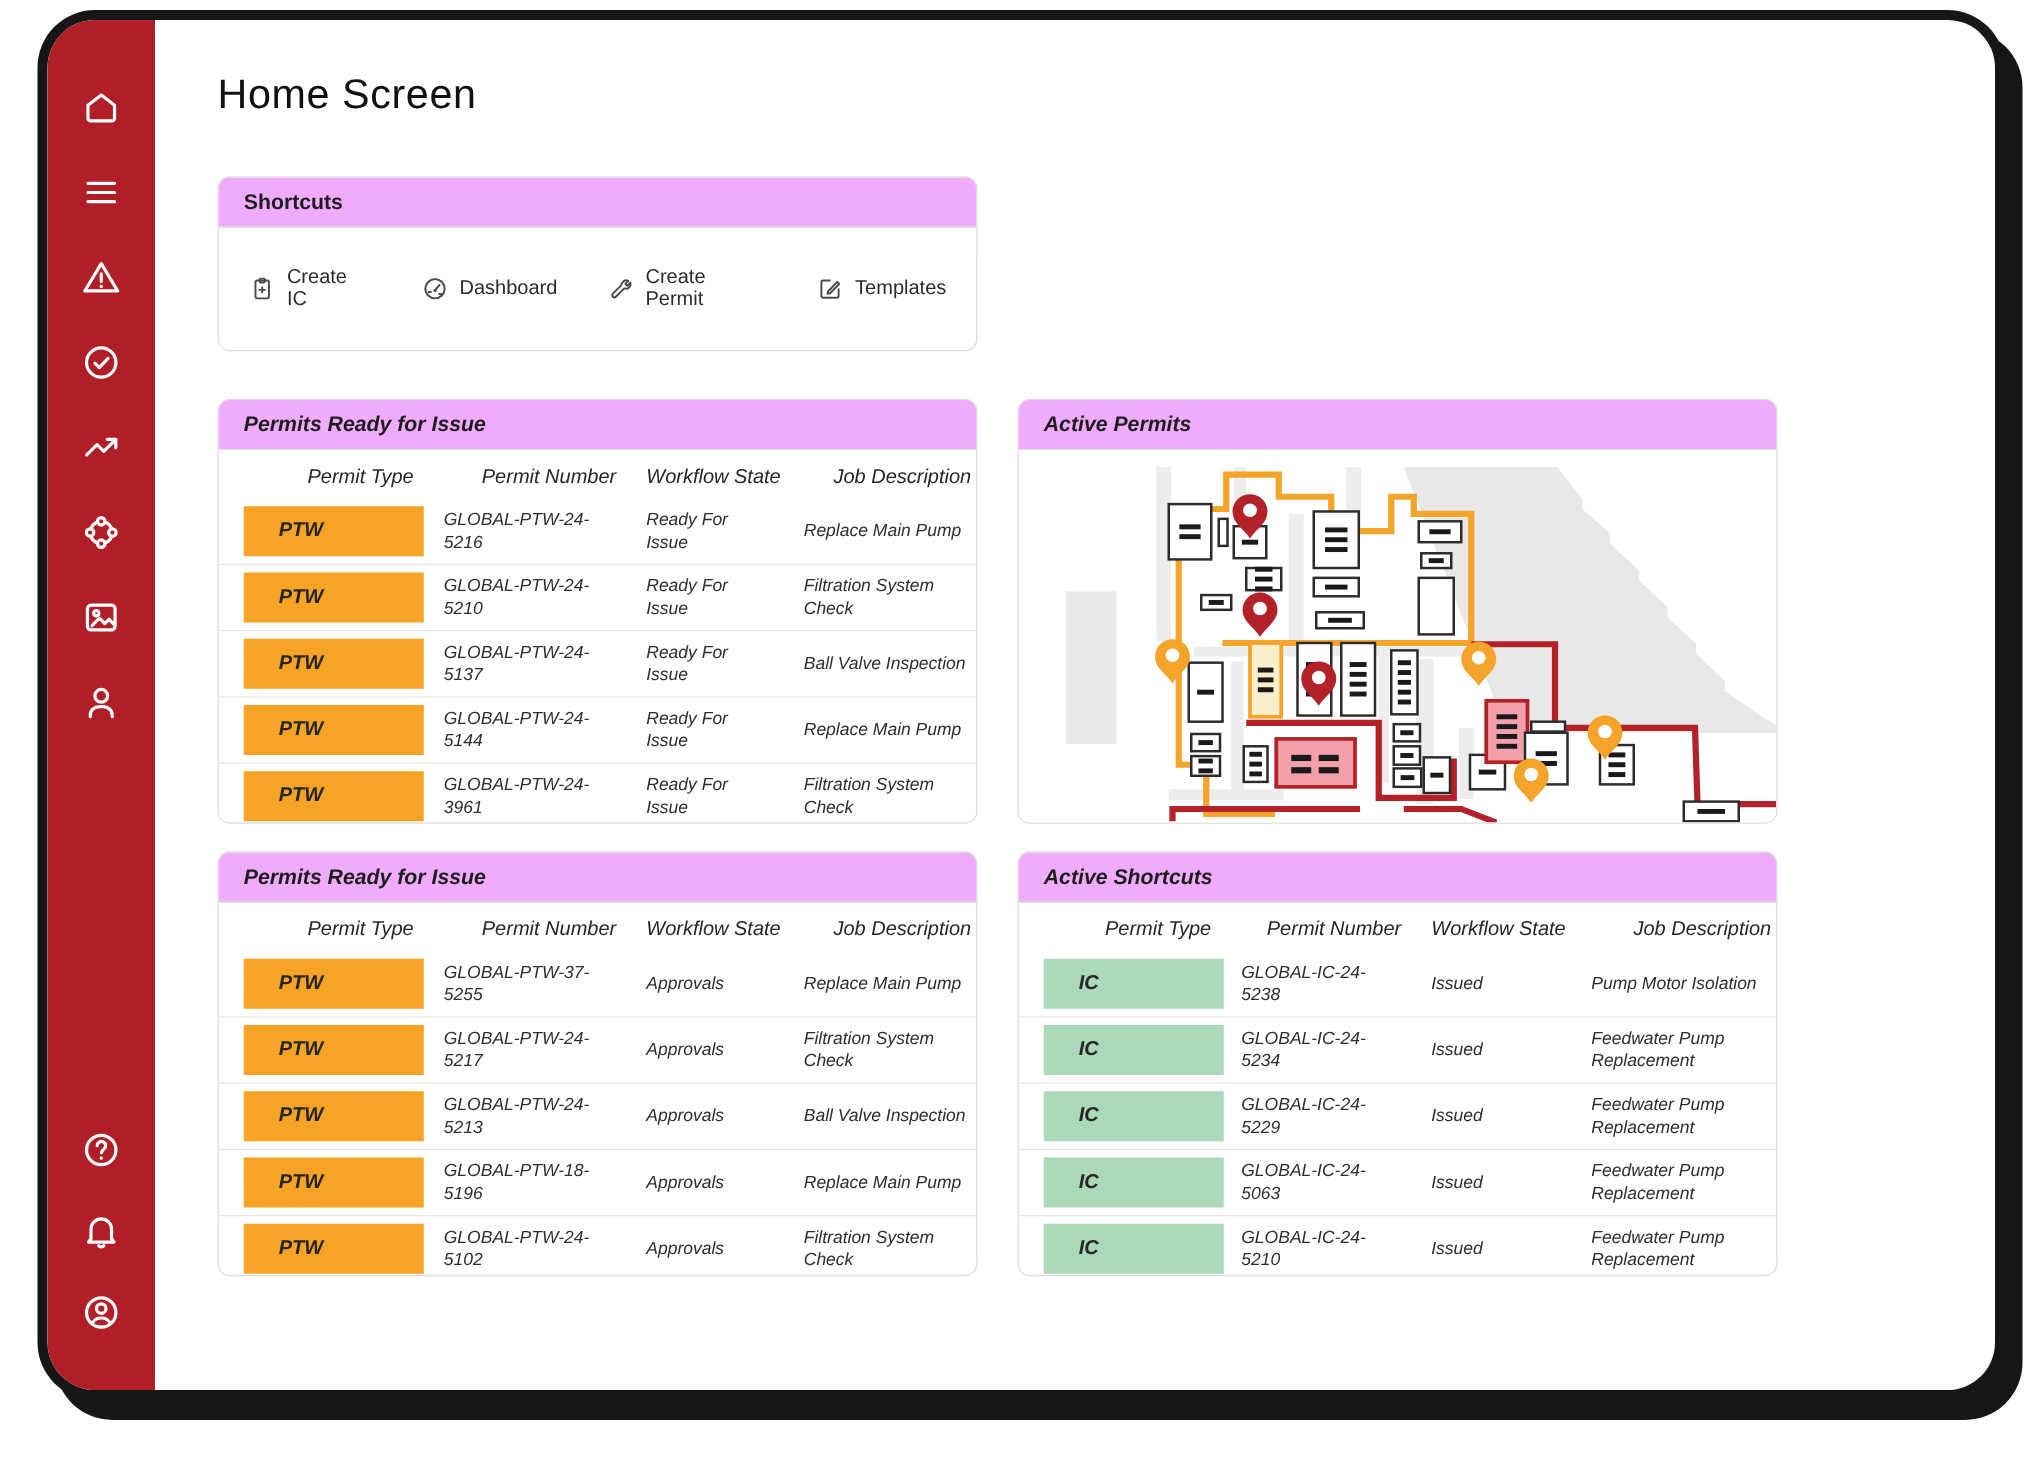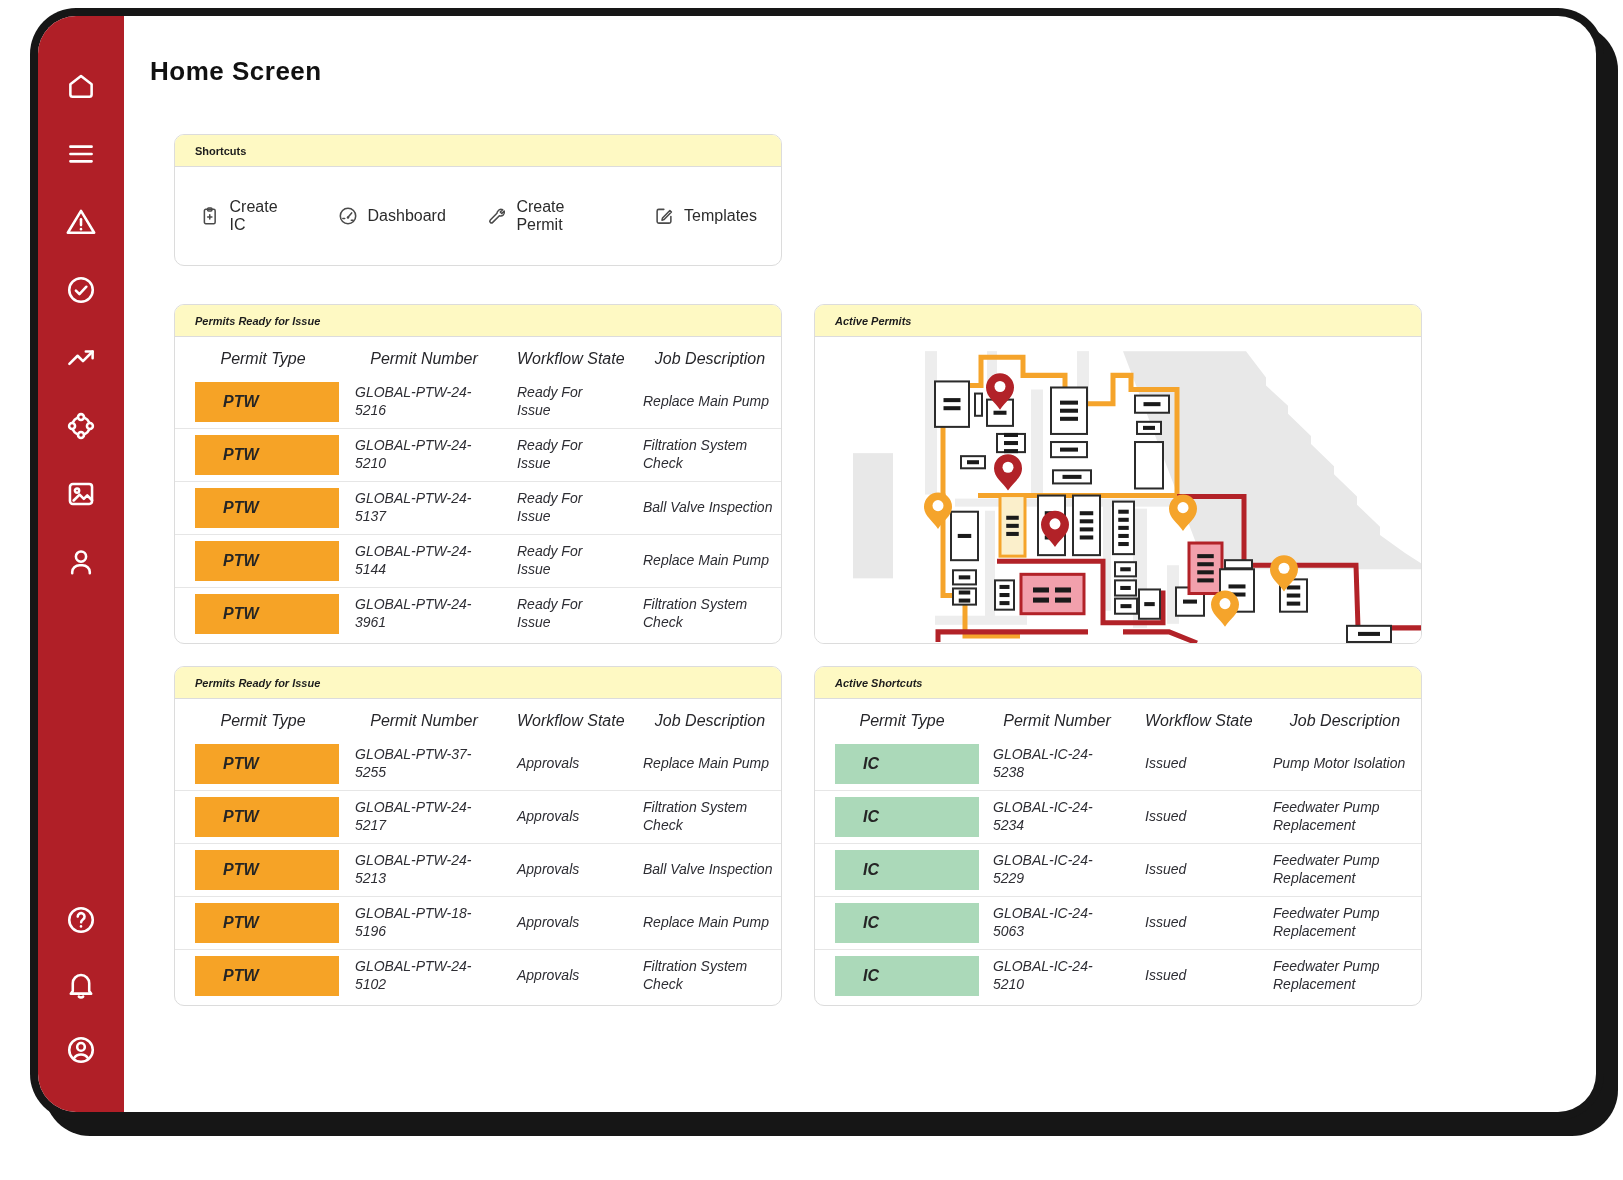--- a/index.html
+++ b/index.html
@@ -25,43 +25,43 @@
     padding:52px 0 44px 0;
   }
   .sb-group { display:flex; flex-direction:column; align-items:center; gap:32px; }
   .sb-group.bottom { gap:29px; }
   .sb-spacer { flex:1; }
   .sb-item { width:36px; height:36px; display:flex; align-items:center; justify-content:center; cursor:pointer; }
   .sb-item svg { width:34px; height:34px; stroke:#ffffff; fill:none; stroke-width:1.8; stroke-linecap:round; stroke-linejoin:round; }
   
   .content { position:absolute; left:86px; top:0; right:0; bottom:0; }
   h1.page-title {
-    margin:42px 0 0 26px; font-size:26px; font-weight:700; color:#111;
+    margin:42px 0 0 50px; font-size:33px; font-weight:400; color:#111;
     letter-spacing:0.5px; line-height:1;
   }
   .card {
     background:#fff; border:1px solid #dcdcdc; border-radius:10px; overflow:hidden;
   }
   .card-strip {
-    background:#fef9c3; border-bottom:1px solid #dcdcdc;
-    padding:10px 20px 9px 20px; font-size:11px; font-weight:700; color:#1d1d1d;
+    background:#f0abfc; border-bottom:1px solid #dcdcdc;
+    padding:10px 20px 9px 20px; font-size:17px; font-weight:700; color:#1d1d1d;
   }
   .shortcuts-card { margin:50px 0 0 50px; width:608px; }
   .shortcut-row { display:flex; align-items:center; padding:31px 24px; gap:40px; }
   .shortcut { display:flex; align-items:center; gap:9px; cursor:pointer; }
   .shortcut svg { width:22px; height:22px; stroke:#4a4a4a; fill:none; stroke-width:1.7; stroke-linecap:round; stroke-linejoin:round; }
   .shortcut .lbl { font-size:16px; color:#2b2b2b; }
   .cards-grid {
     margin:38px 0 0 50px; display:grid;
     grid-template-columns:608px 608px; gap:22px 32px;
   }
   .tcard { height:340px; display:flex; flex-direction:column;font-style:italic; }
   .tcard table { width:100%; border-collapse:collapse; table-layout:fixed; }
   .tcard th {
-    text-align:center; font-weight:400; font-size:16px; color:#26262a;
+    text-align:right; font-weight:400; font-size:16px; color:#26262a;
     padding:13px 4px 8px 20px; white-space:nowrap;
   }
   .tcard td {
     font-size:14px; color:#2d2d33; padding:6px 8px 6px 20px;
     vertical-align:middle; height:52px; line-height:1.28;
   }
   .tcard tbody tr + tr td { border-top:1px solid #e6e6e6; }
   .badge {
     width:144px; height:40px; display:flex; align-items:center;
     padding-left:28px; font-size:16px; font-weight:700; color:#252525;

